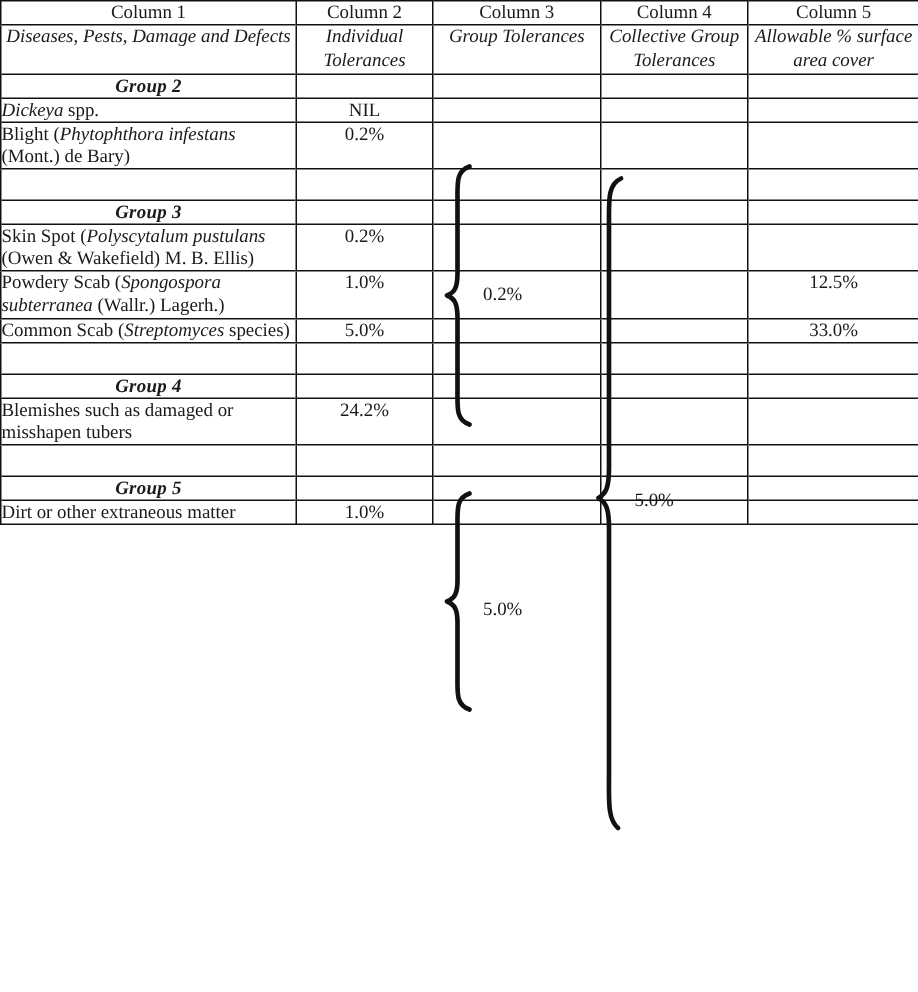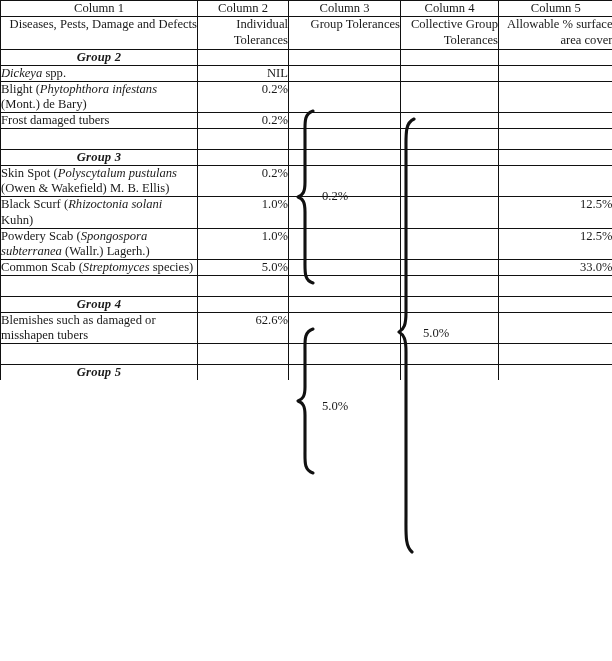--- a/index.html
+++ b/index.html
@@ -35,23 +35,23 @@
   
   td.v1,td.v2,td.v3,td.v4{border-right:1px solid #111;}
   td.v0{border-left:1px solid #111;}
 
   
   tr.hr-top > td{border-top:1.6px solid #111;}
   tr.hr > td{border-top:1px solid #111;}
   tr.hr-bottom > td{border-bottom:1.6px solid #111;}
 
   .colhead{text-align:center;padding:5px 4px 6px 4px;line-height:1.22;}
-  .subhead{text-align:right;padding:5px 6px 7px 6px;line-height:1.25;}
+  .subhead{text-align:center;padding:5px 6px 7px 6px;line-height:1.25;font-style:italic;}
   .grouphead{text-align:center;font-weight:bold;padding:5px 4px 6px 4px;letter-spacing:.2px;font-style:italic;}
-  .num{text-align:right;padding:4px 4px 5px 4px;margin-top:48px;}
+  .num{text-align:center;padding:4px 4px 5px 4px;margin-top:48px;}
   .item{text-align:left;line-height:1.2;padding:3px 8px 5px 8px;}
   .spacer-cell{height:20px;}
   i{margin-top:24px;}
 
   
   .brace{position:absolute;pointer-events:none;}
   .brace svg{display:block;overflow:visible;}
   .bracelabel{
     position:absolute;
     font-family:"Liberation Serif","DejaVu Serif",serif;
@@ -103,27 +103,20 @@
           <td class="num"></td>
         </tr>
         <tr class="hr">
           <td class="v1 item v0">Blight (<i>Phytophthora infestans</i> (Mont.) de Bary)</td>
           <td class="v2 num">0.2%</td>
           <td class="v3 num"></td>
           <td class="v4 num"></td>
           <td class="num"></td>
         </tr>
         <tr class="hr">
-          <td class="v1 item v0">Frost damaged tubers</td>
-          <td class="v2 num">0.2%</td>
-          <td class="v3 num"></td>
-          <td class="v4 num"></td>
-          <td class="num"></td>
-        </tr>
-        <tr class="hr">
           <td class="v1 spacer-cell v0">&nbsp;</td>
           <td class="v2 spacer-cell">&nbsp;</td>
           <td class="v3 spacer-cell">&nbsp;</td>
           <td class="v4 spacer-cell">&nbsp;</td>
           <td class="spacer-cell">&nbsp;</td>
         </tr>
         <tr class="hr">
           <td class="v1 grouphead v0">Group 3</td>
           <td class="v2 num"></td>
           <td class="v3 num"></td>
@@ -131,27 +124,20 @@
           <td class="num"></td>
         </tr>
         <tr class="hr">
           <td class="v1 item v0">Skin Spot (<i>Polyscytalum pustulans</i> (Owen &amp; Wakefield) M. B. Ellis)</td>
           <td class="v2 num">0.2%</td>
           <td class="v3 num"></td>
           <td class="v4 num"></td>
           <td class="num"></td>
         </tr>
         <tr class="hr">
-          <td class="v1 item v0">Black Scurf (<i>Rhizoctonia solani</i> Kuhn)</td>
-          <td class="v2 num">1.0%</td>
-          <td class="v3 num"></td>
-          <td class="v4 num"></td>
-          <td class="num">12.5%</td>
-        </tr>
-        <tr class="hr">
           <td class="v1 item v0">Powdery Scab (<i>Spongospora subterranea</i> (Wallr.) Lagerh.)</td>
           <td class="v2 num">1.0%</td>
           <td class="v3 num"></td>
           <td class="v4 num"></td>
           <td class="num">12.5%</td>
         </tr>
         <tr class="hr">
           <td class="v1 item v0">Common Scab (<i>Streptomyces</i> species)</td>
           <td class="v2 num">5.0%</td>
           <td class="v3 num"></td>
@@ -167,35 +153,42 @@
         </tr>
         <tr class="hr">
           <td class="v1 grouphead v0">Group 4</td>
           <td class="v2 num"></td>
           <td class="v3 num"></td>
           <td class="v4 num"></td>
           <td class="num"></td>
         </tr>
         <tr class="hr">
           <td class="v1 item v0">Blemishes such as damaged or misshapen tubers</td>
-          <td class="v2 num">62.6%</td>
+          <td class="v2 num">24.2%</td>
           <td class="v3 num"></td>
           <td class="v4 num"></td>
           <td class="num"></td>
         </tr>
         <tr class="hr">
           <td class="v1 spacer-cell v0">&nbsp;</td>
           <td class="v2 spacer-cell">&nbsp;</td>
           <td class="v3 spacer-cell">&nbsp;</td>
           <td class="v4 spacer-cell">&nbsp;</td>
           <td class="spacer-cell">&nbsp;</td>
         </tr>
         <tr class="hr">
           <td class="v1 grouphead v0">Group 5</td>
           <td class="v2 num"></td>
+          <td class="v3 num"></td>
+          <td class="v4 num"></td>
+          <td class="num"></td>
+        </tr>
+        <tr class="hr hr-bottom">
+          <td class="v1 item v0">Dirt or other extraneous matter</td>
+          <td class="v2 num">1.0%</td>
           <td class="v3 num"></td>
           <td class="v4 num"></td>
           <td class="num"></td>
         </tr>
       </tbody>
   </table>
 
   <div class="brace" style="left:296px;top:108px;width:26px;height:178px;">
     <svg width="26" height="178" viewBox="0 0 26 178">
       <path d="M 17 3 C 8 6, 9 14, 9 26 L 9 74 C 9 84, 7 87, 2 89 C 7 91, 9 94, 9 104 L 9 152 C 9 164, 8 172, 17 175" fill="none" stroke="#111" stroke-width="3.1" stroke-linecap="round" stroke-linejoin="round"></path>

